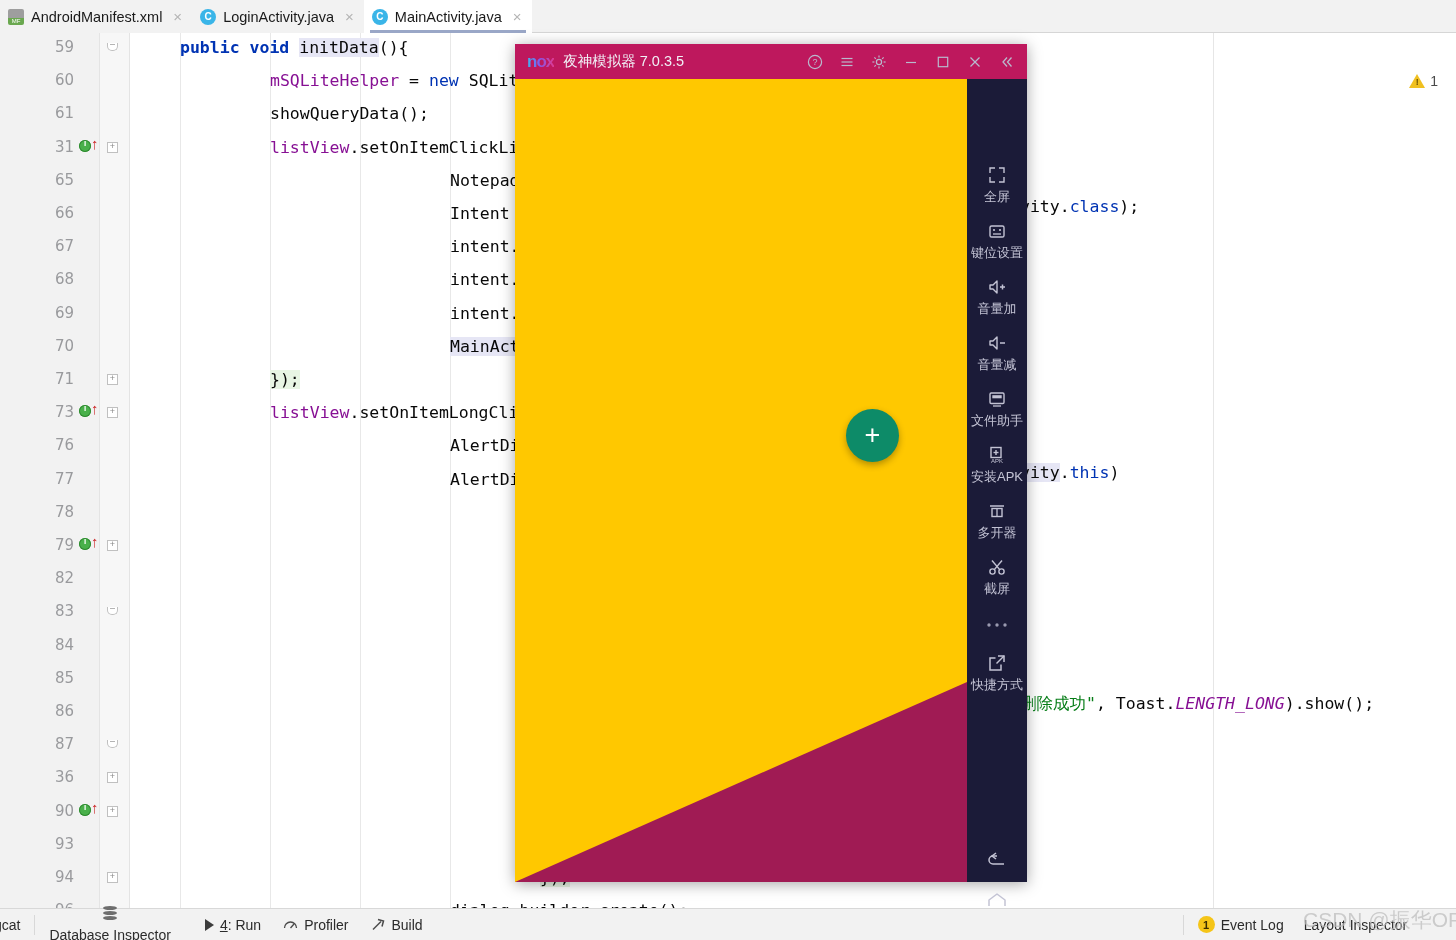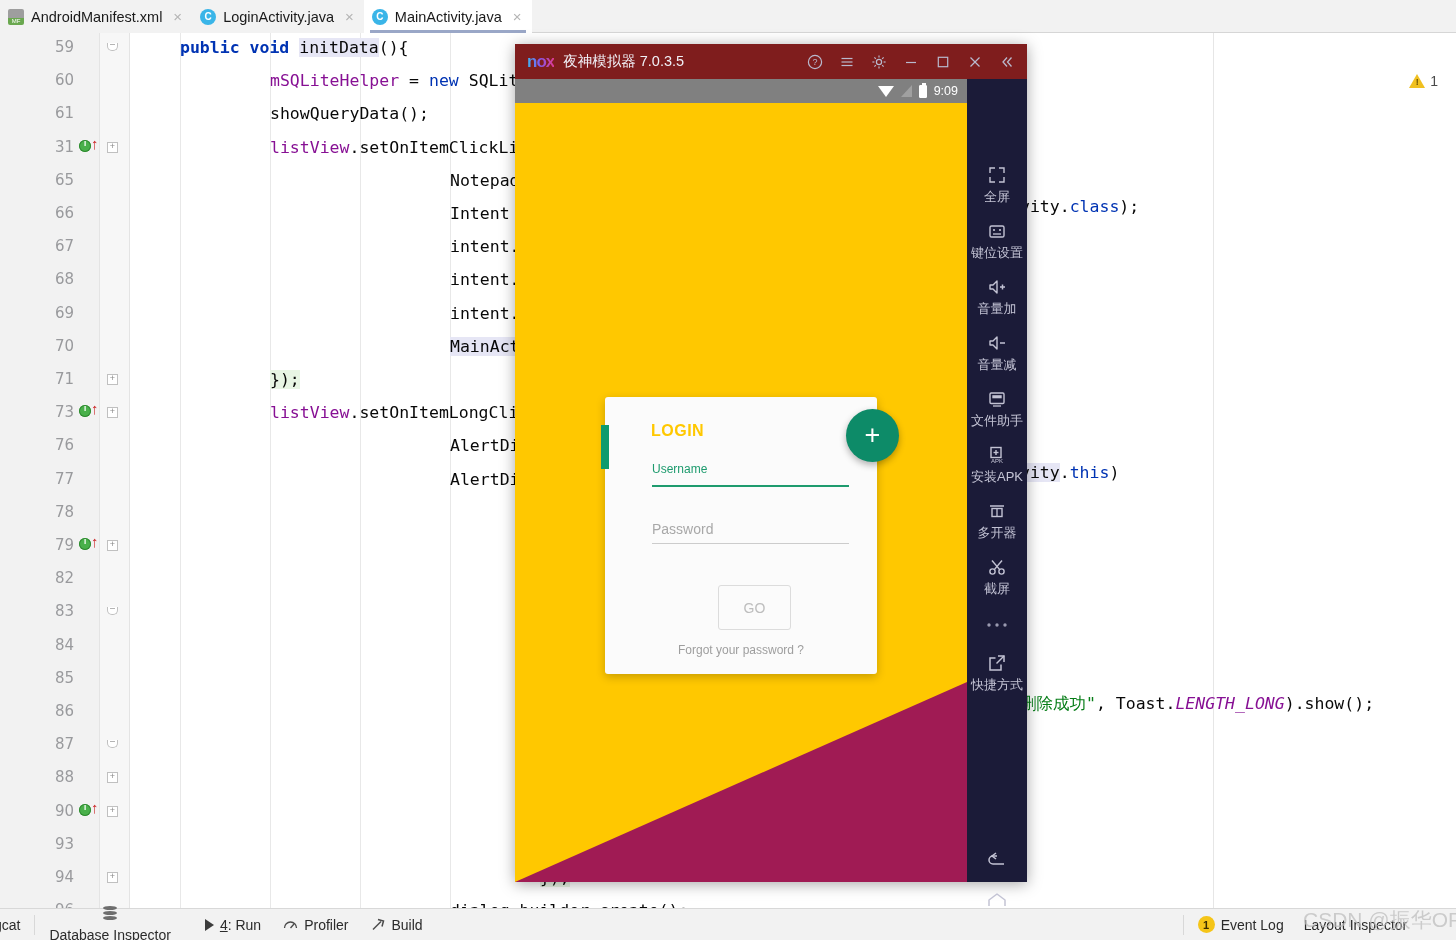--- a/index.html
+++ b/index.html
@@ -124,21 +124,21 @@
     position:absolute; top:0; width:1px; height:875px; background:#e6e6e6;
   }
 
   
   .nox {
     position:absolute; left:515px; top:44px; width:512px; height:838px;
     background:#191933; box-shadow:0 2px 14px rgba(0,0,0,.35);
   }
   .nox-title {
     position:absolute; left:0; top:0; width:512px; height:35px;
-    display:flex; align-items:center; background:#7f1d1d; color:#e8e8f2;
+    display:flex; align-items:center; background:#be185d; color:#e8e8f2;
   }
   .nox-logo {
     margin-left:12px; font-size:17px; font-weight:bold; letter-spacing:-1px;
     background:linear-gradient(90deg,#3bb7f0 0%,#7f5bf0 45%,#e0398f 100%);
     -webkit-background-clip:text; background-clip:text; color:transparent;
   }
   .nox-name { margin-left:9px; font-size:14.5px; color:#f0f0f6; }
   .nox-tbtns { margin-left:auto; display:flex; align-items:center; gap:0; }
   .nox-tbtn {
     width:32px; height:35px; display:flex; align-items:center; justify-content:center;
@@ -396,21 +396,21 @@
         <div class="lrow" style="top: 662px;">
           <div class="lnum">86</div>
           <div class="ctext" style="left: 720px;"><span>To</span></div>
         </div>
         <div class="lrow" style="top: 695.2px;">
           <div class="lnum">87</div>
           <div class="fold minus" style="position: absolute; left: 107px;"></div>
           <div class="ctext" style="left: 630px;"><span>}</span></div>
         </div>
         <div class="lrow" style="top: 728.4px;">
-          <div class="lnum">88</div>
+          <div class="lnum">36</div>
           <div class="fold plus" style="position: absolute; left: 107px;"></div>
           <div class="ctext" style="left: 540px;"><span class="hlg">})</span></div>
         </div>
         <div class="lrow" style="top: 761.6px;">
           <div class="lnum">90</div>
           <div class="gmark"></div>
           <div class="garrow"></div>
           <div class="fold plus" style="position: absolute; left: 107px;"></div>
           <div class="ctext" style="left: 540px;"><span>.setNegativeBu</span></div>
         </div>
@@ -501,41 +501,21 @@
                 <polyline points="12.5,3.5 8.5,8 12.5,12.5"></polyline>
               </g>
             </svg>
         </span>
       </span>
     </div>
 
     <div class="nox-screen">
       <div class="corner-pink"></div>
 
-      <div class="and-status">
-        <span class="wifi"></span>
-        <span class="sig"></span>
-        <span class="batt"></span>
-        <span>9:09</span>
-      </div>
-
-      <div class="login-card">
-        <div class="card-accent"></div>
-        <div class="login-title">LOGIN</div>
-        <div class="fld-uname">
-          <span>Username</span>
-        </div>
-        <div class="uline"></div>
-        <div class="fld-pw">
-          <span>Password</span>
-        </div>
-        <div class="pline"></div>
-        <div class="go-btn">GO</div>
-        <div class="forgot">Forgot your password ?</div>
-      </div>
+
 
       <div class="fab">+</div>
     </div>
 
     <div class="nox-side">
 
       <div class="side-item" style="top:86px;">
         <span class="side-ico">
           <svg class="svgw" width="20" height="20" viewBox="0 0 20 20">
               <g stroke="#c3c3d4" stroke-width="1.4" fill="none">

